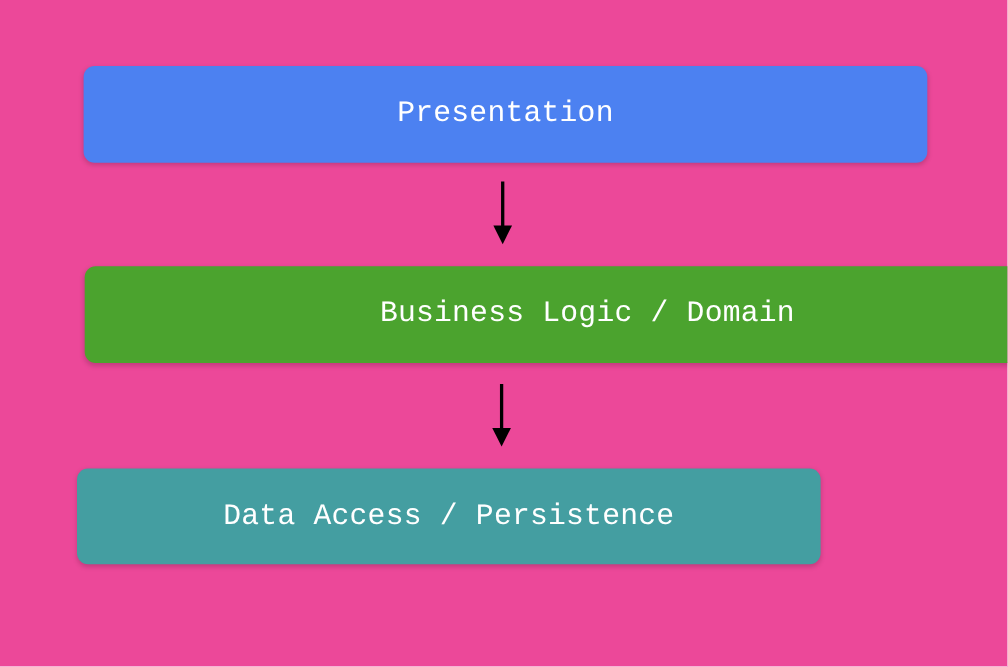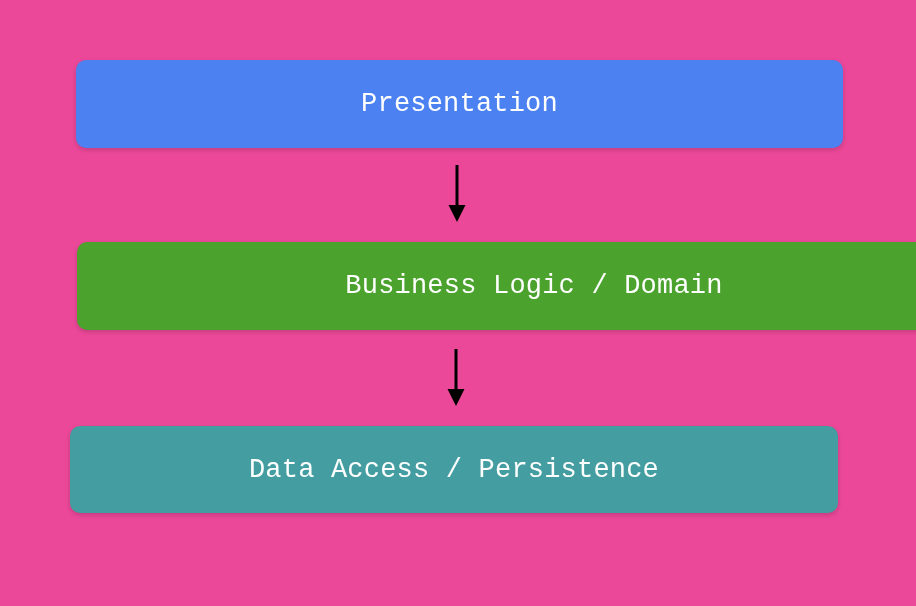--- a/index.html
+++ b/index.html
@@ -23,21 +23,21 @@
   }
   .layer-label {
     color: #ffffff;
     font-size: 27px;
     font-weight: 500;
     letter-spacing: 0.2px;
     white-space: nowrap;
   }
   .box-presentation { left: 76px; top: 60px;  width: 767px; }
   .box-business     { left: 77px; top: 242px; width: 914px; }
-  .box-data         { left: 70px; top: 426px; width: 768px; height: 87px; }
+  .box-data         { left: 70px; top: 426px; width: 676px; height: 87px; }
   .arrow {
     position: absolute;
     width: 24px;
     height: 60px;
   }
   .arrow-1 { left: 445px; top: 163px; }
   .arrow-2 { left: 444px; top: 347px; }
 </style>
 </head>
 <body>

